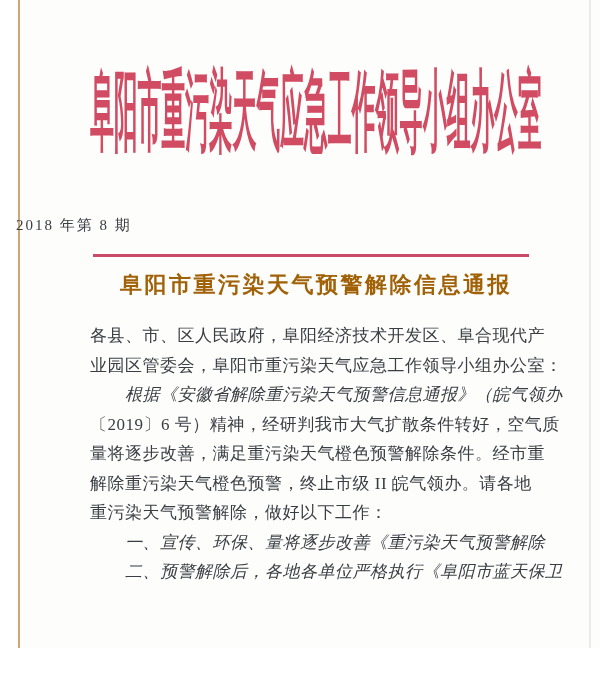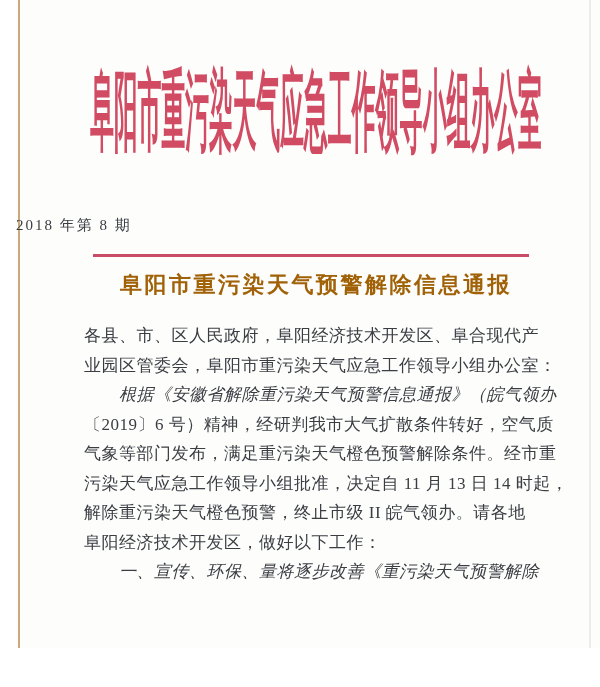--- a/index.html
+++ b/index.html
@@ -78,21 +78,21 @@
     margin: 0;
     text-align: center;
     font-size: 22px;
     font-weight: 700;
     letter-spacing: 2.5px;
     color: #a16207;
   }
   .body-text {
     position: absolute;
     top: 321px;
-    left: 68px;
+    left: 74px;
     width: 456px;
     font-size: 17px;
     line-height: 29.5px;
     letter-spacing: 0.5px;
     color: #3a3d42;
   }
   .body-text p {
     margin: 0;
     white-space: nowrap;
   }
@@ -115,19 +115,19 @@
 
   <div class="divider"></div>
 
   <h1 class="doc-title">阜阳市重污染天气预警解除信息通报</h1>
 
   <div class="body-text">
     <p>各县、市、区人民政府，阜阳经济技术开发区、阜合现代产</p>
     <p>业园区管委会，阜阳市重污染天气应急工作领导小组办公室：</p>
     <p class="indent">根据《安徽省解除重污染天气预警信息通报》（皖气领办</p>
     <p>〔2019〕6 号）精神，经研判我市大气扩散条件转好，空气质</p>
-    <p>气象等部门发布，满足重污染天气橙色预警解除条件。经市重</p>
-    <p>污染天气应急工作领导小组批准，决定自 11 月 13 日 14 时起，</p>
+    <p>量将逐步改善，满足重污染天气橙色预警解除条件。经市重</p>
     <p>解除重污染天气橙色预警，终止市级 II 皖气领办。请各地</p>
-    <p>阜阳经济技术开发区，做好以下工作：</p>
+    <p>重污染天气预警解除，做好以下工作：</p>
     <p class="indent">一、宣传、环保、量将逐步改善《重污染天气预警解除</p>
+    <p class="indent">二、预警解除后，各地各单位严格执行《阜阳市蓝天保卫</p>
   </div>
 </div>
 
 </body></html>

